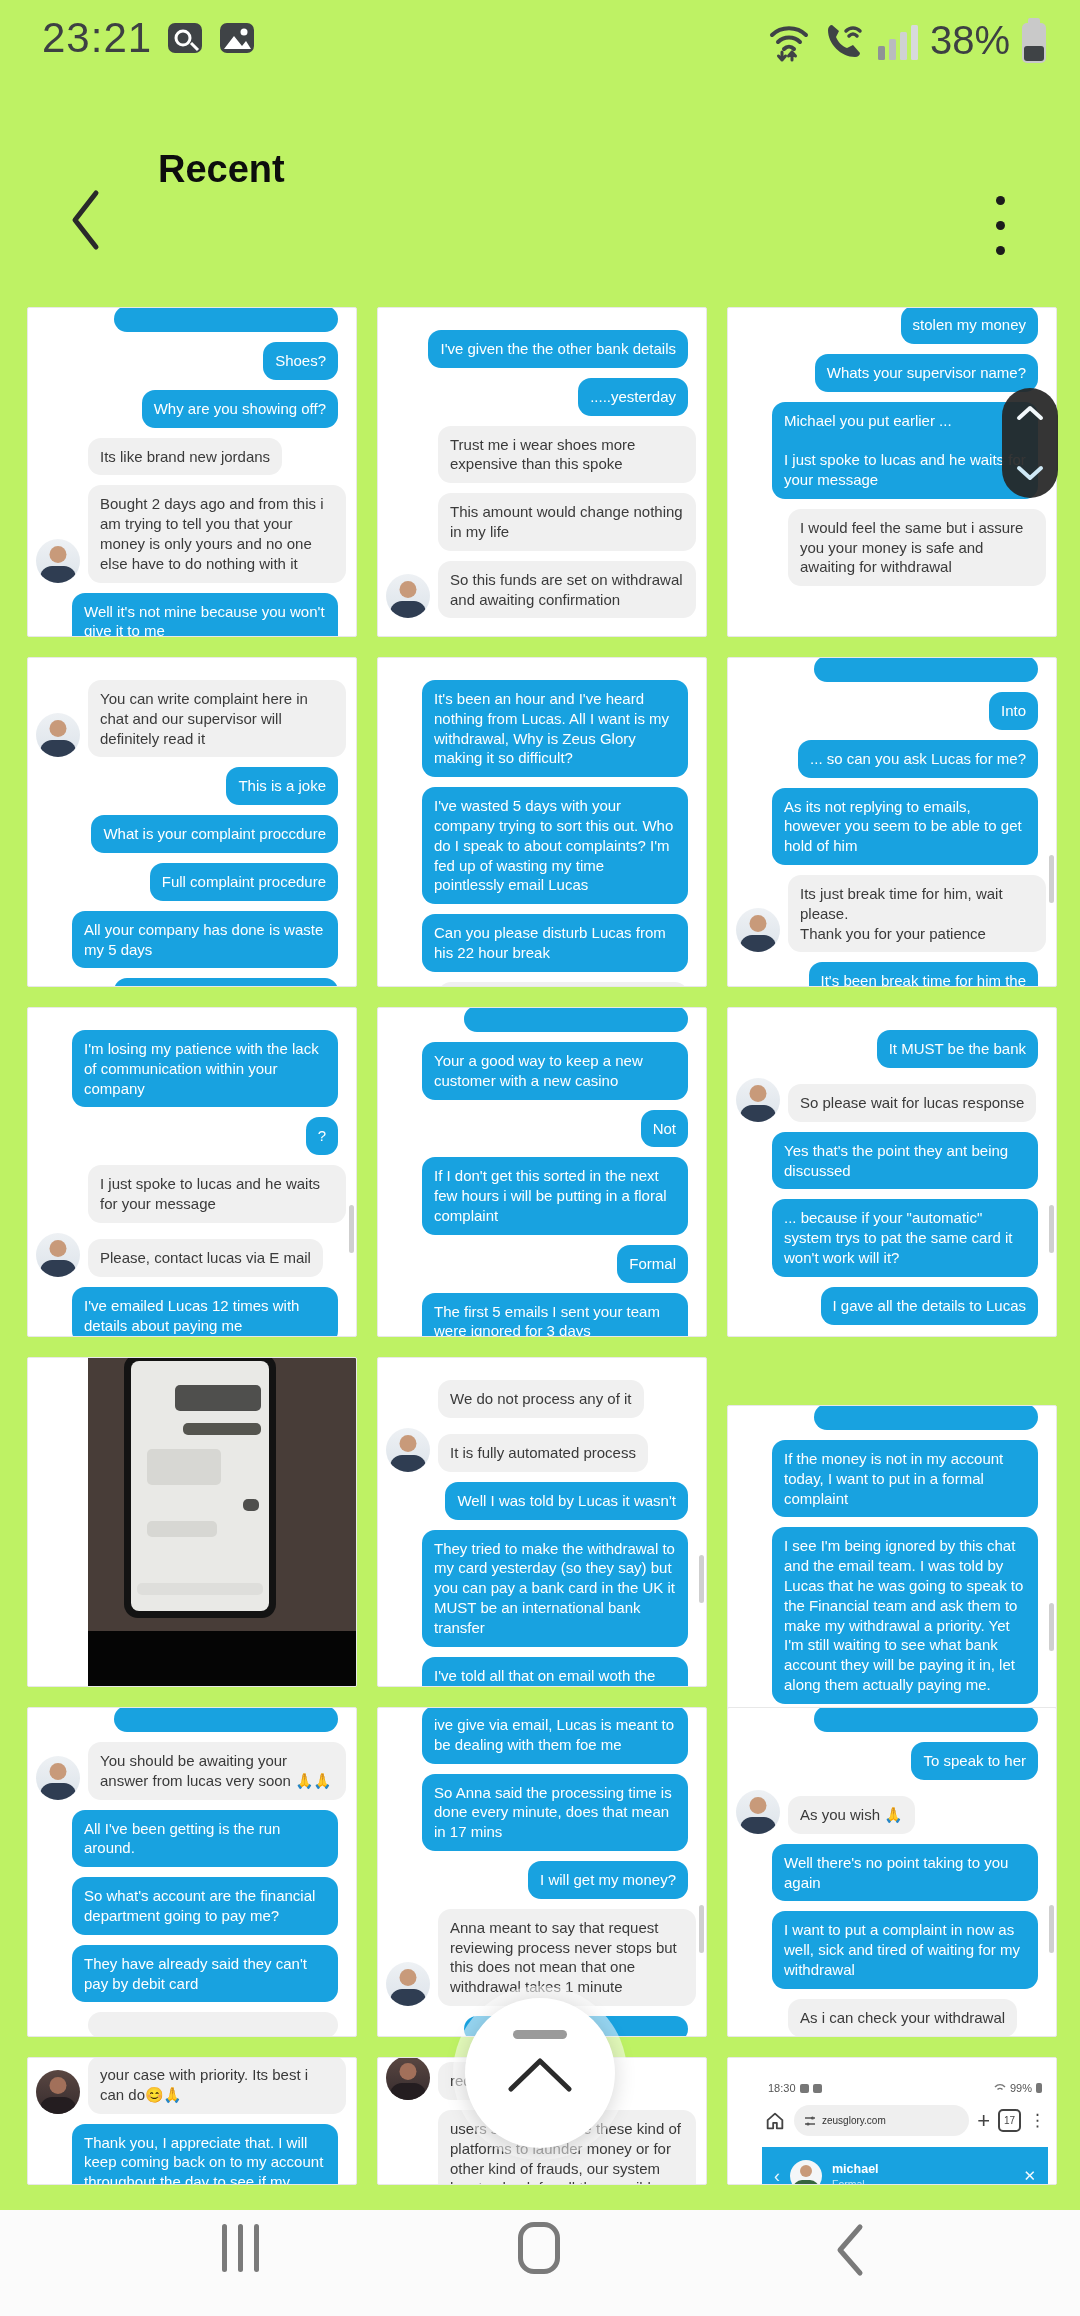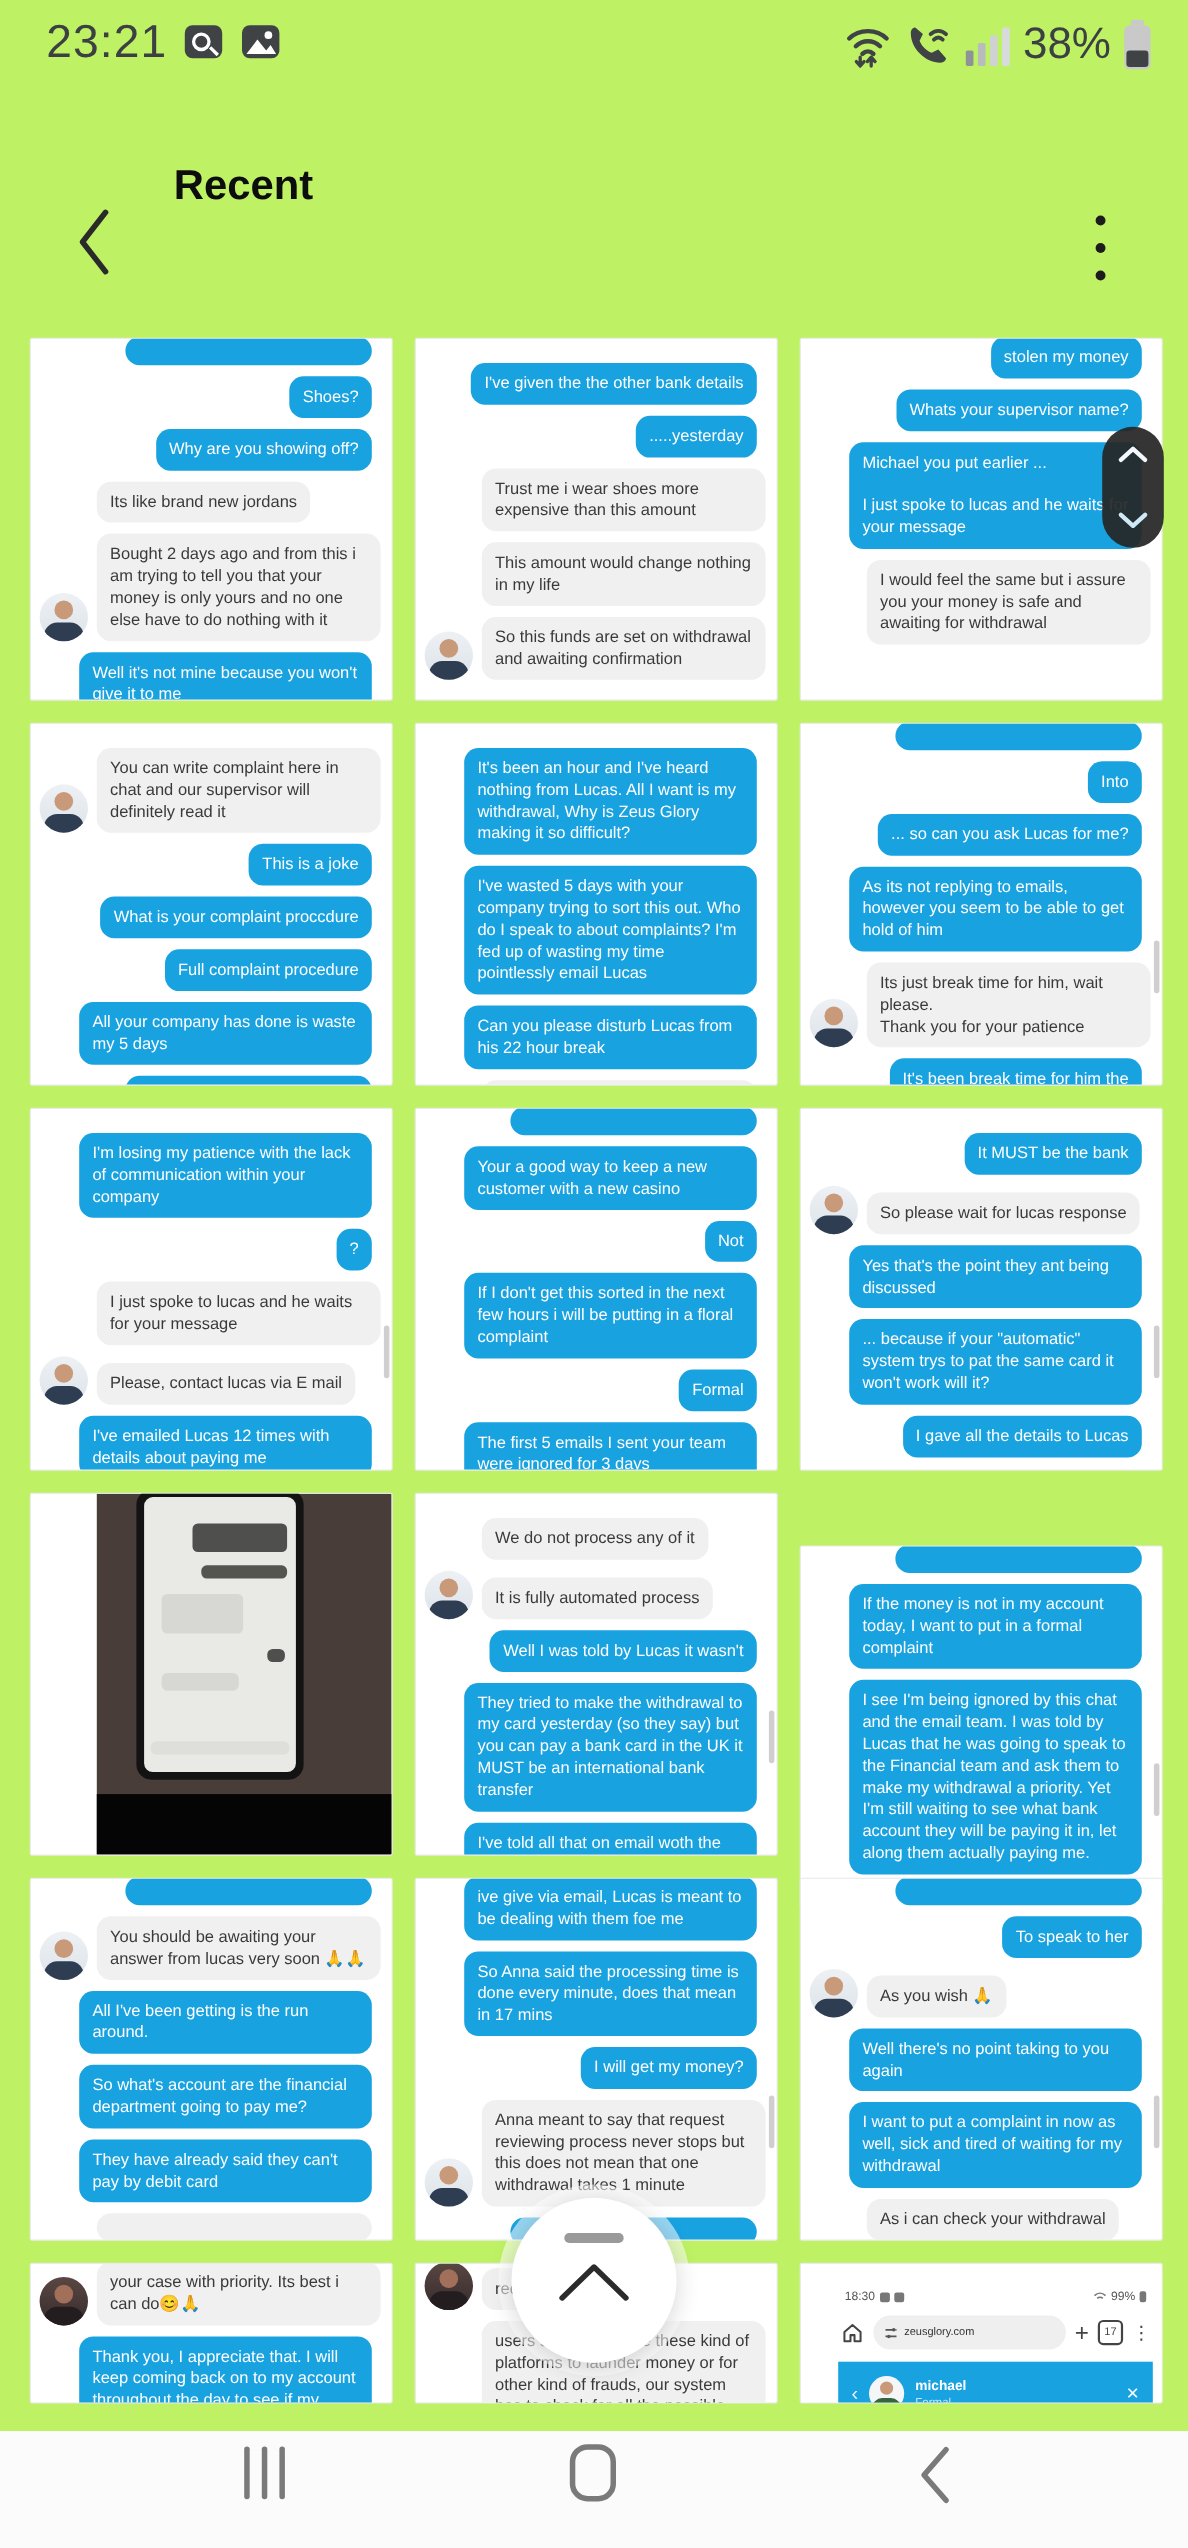--- a/index.html
+++ b/index.html
@@ -201,21 +201,21 @@
       </div>
       <div class="cell" style="left: 377px; top: 307px; height: 330px;">
         <div class="chat">
           <div class="mrow right">
             <div class="bubble blue">I've given the the other bank details</div>
           </div>
           <div class="mrow right">
             <div class="bubble blue">.....yesterday</div>
           </div>
           <div class="mrow left" style="padding-left: 52px;">
-            <div class="bubble gray">Trust me i wear shoes more expensive than this amount</div>
+            <div class="bubble gray">Trust me i wear shoes more expensive than this spoke</div>
           </div>
           <div class="mrow left" style="padding-left: 52px;">
             <div class="bubble gray">This amount would change nothing in my life</div>
           </div>
           <div class="mrow left">
             <div class="avatar"></div>
             <div class="bubble gray">So this funds are set on withdrawal and awaiting confirmation</div>
           </div>
         </div>
       </div>

